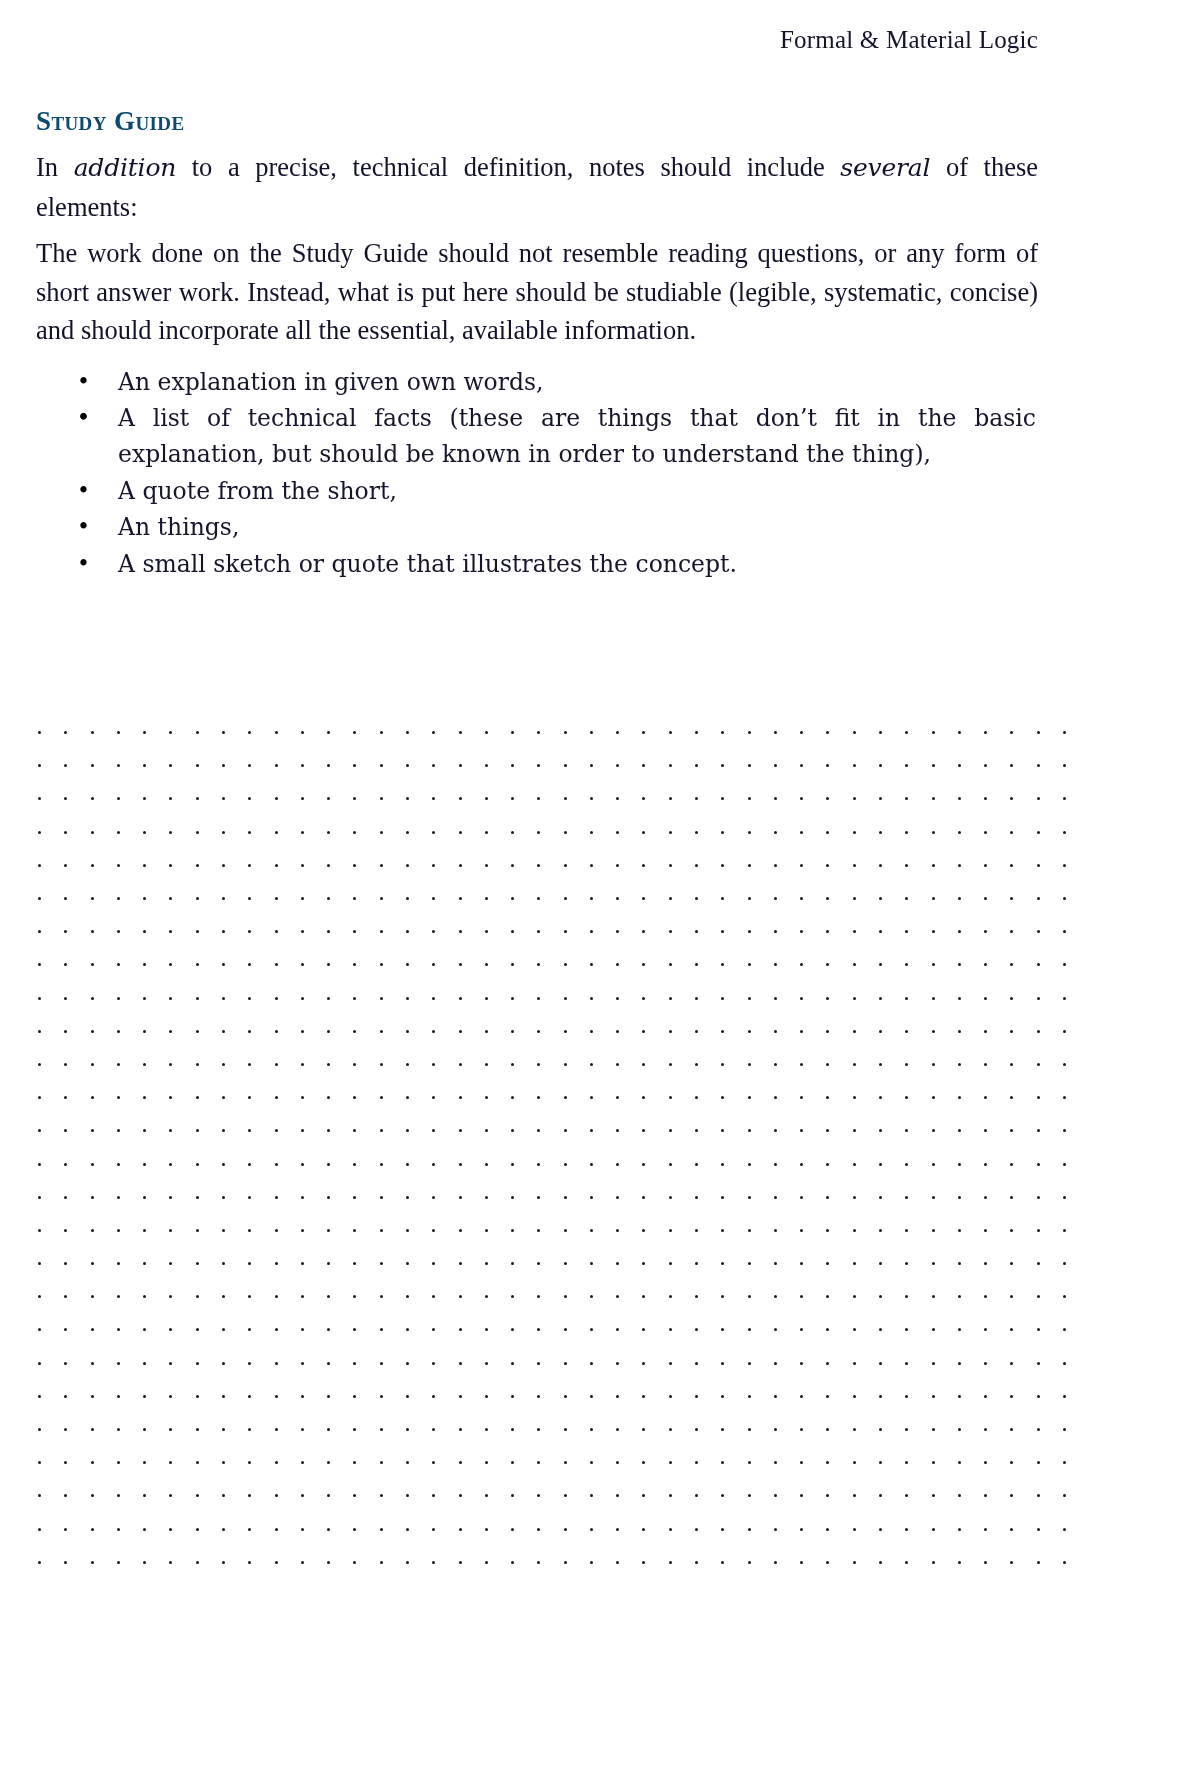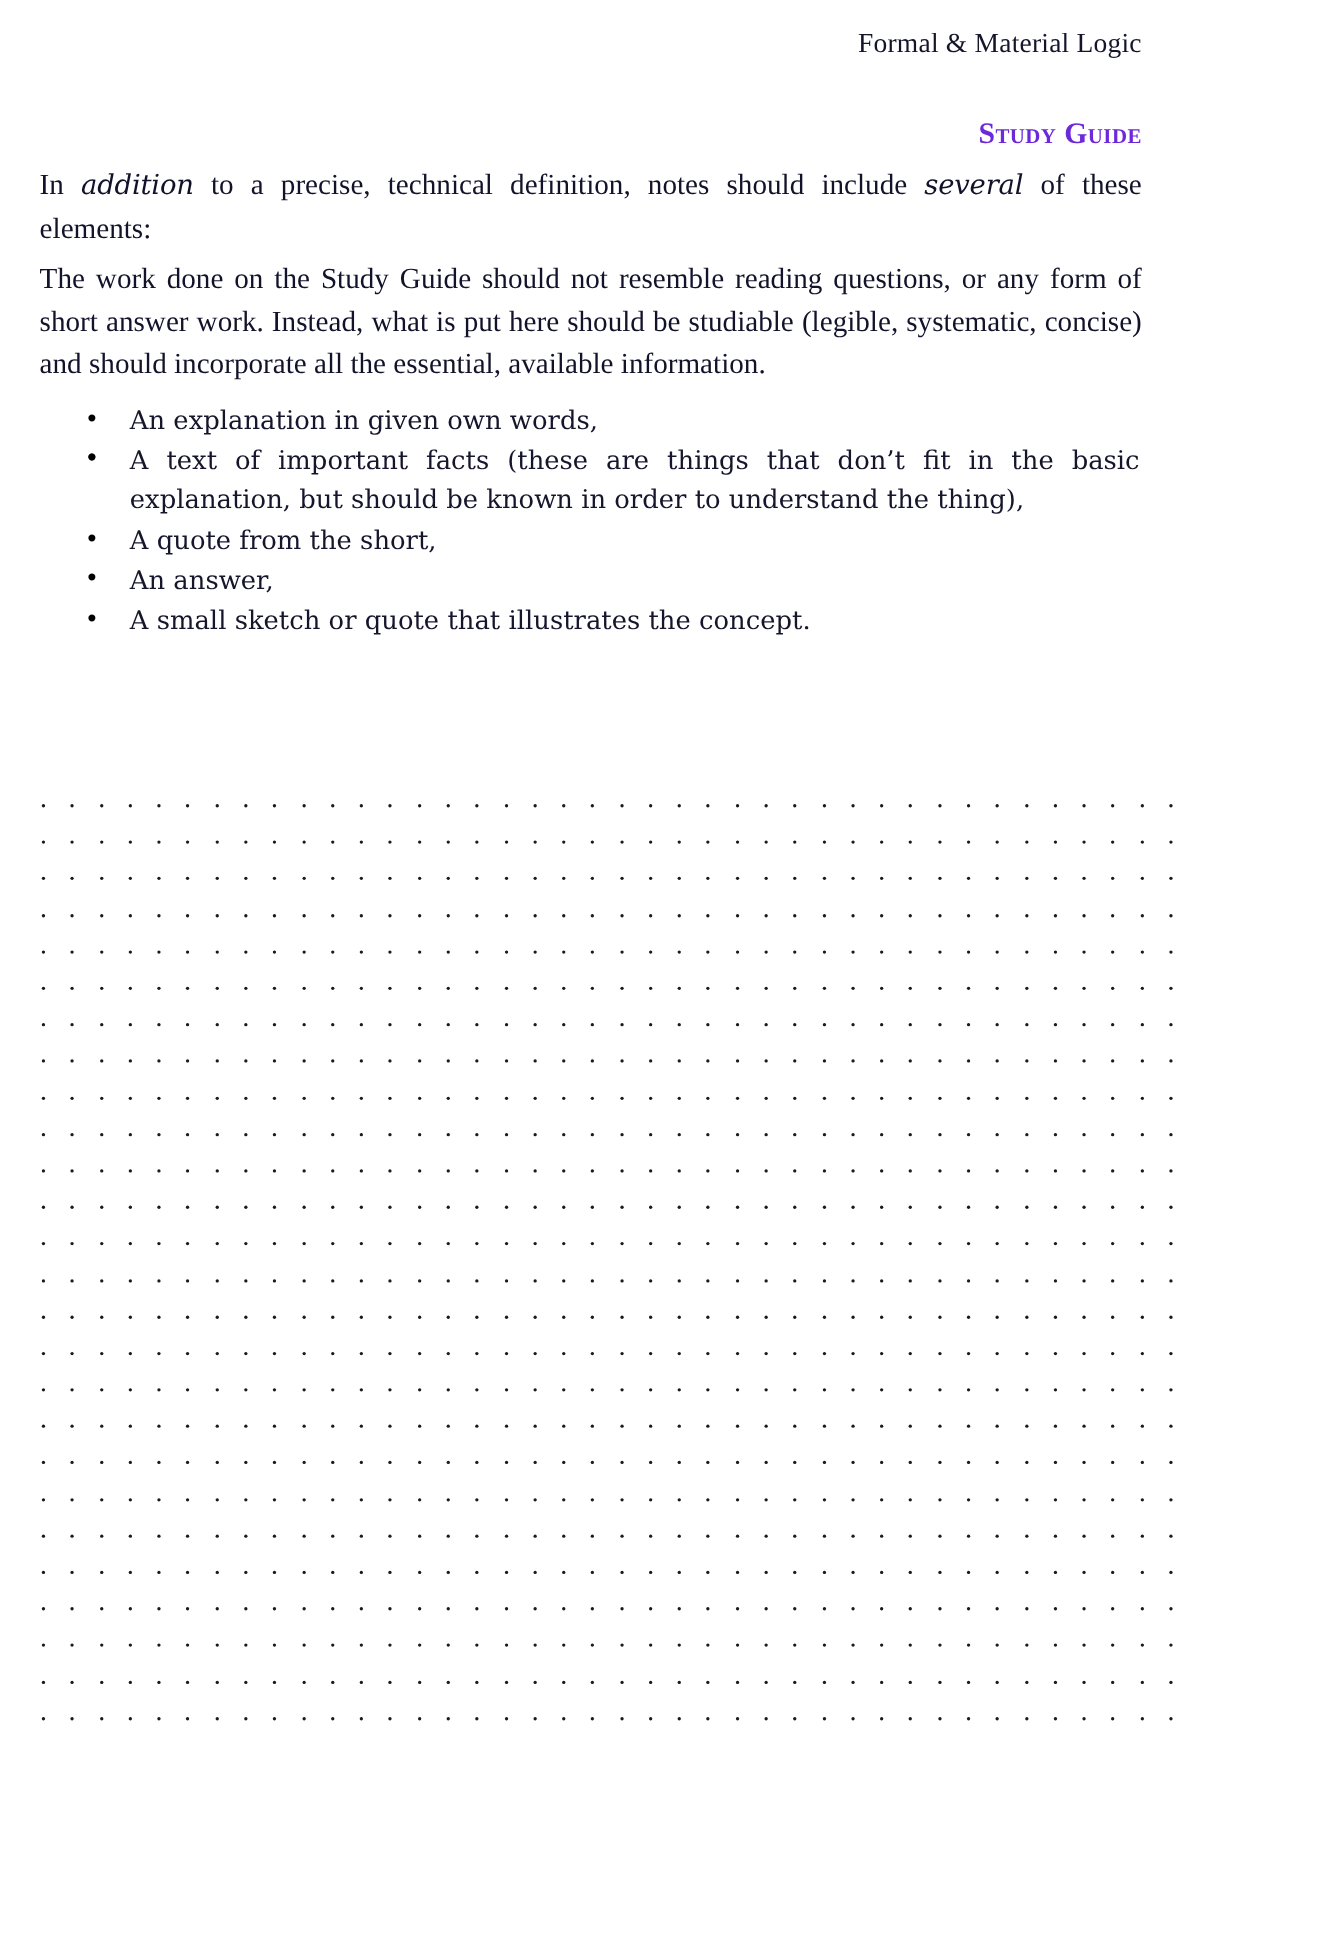--- a/index.html
+++ b/index.html
@@ -49,22 +49,21 @@
     width: 1002px;
   }
 
   .section-title {
     font-size: 27px;
     font-weight: bold;
     font-variant: small-caps;
     letter-spacing: 0.4px;
     line-height: 34px;
     margin: 0 0 10px 0;
-    color: #6d28d9;
-    text-align: right;
+    color: #0c4a6e;
   }
 
   p.para {
     margin: 0 0 8px 0;
     font-size: 26.5px;
     line-height: 38.5px;
     text-align: justify;
     text-justify: inter-word;
     color: #12122a;
     hyphens: none;
@@ -151,29 +150,29 @@
     <ul class="bullets">
       <li>
         <span class="bullet-dot">•</span>
         <span>An explanation in given own words,</span>
       </li>
       <li>
         <span class="bullet-dot">•</span>
       </li>
       <li class="wrap">
         <span class="bullet-dot">•</span>
-        <span>A text of important facts (these are things that don’t fit in the basic explanation, but should be known in order to understand the thing),</span>
+        <span>A list of technical facts (these are things that don’t fit in the basic explanation, but should be known in order to understand the thing),</span>
       </li>
       <li>
         <span class="bullet-dot">•</span>
         <span>A quote from the short,</span>
       </li>
       <li>
         <span class="bullet-dot">•</span>
-        <span>An answer,</span>
+        <span>An things,</span>
       </li>
       <li>
         <span class="bullet-dot">•</span>
         <span>A small sketch or quote that illustrates the concept.</span>
       </li>
     </ul>
 
 
   </div>
 

